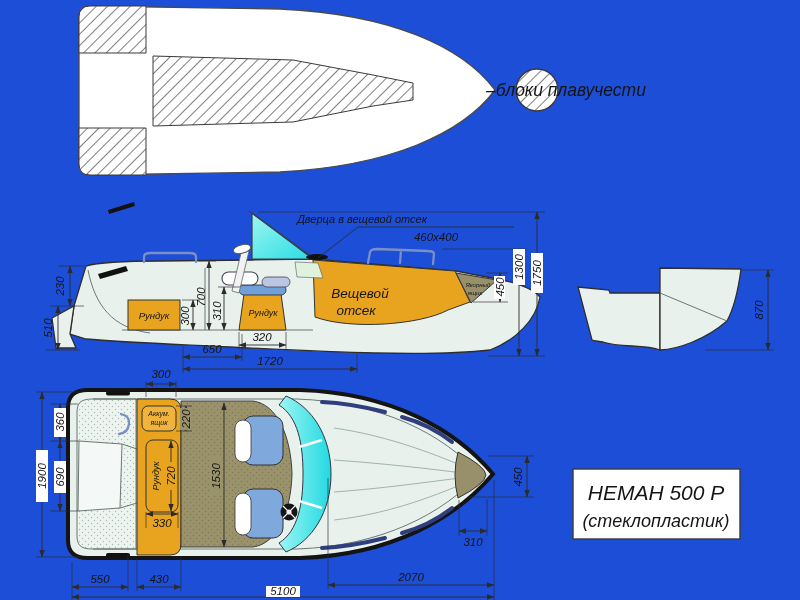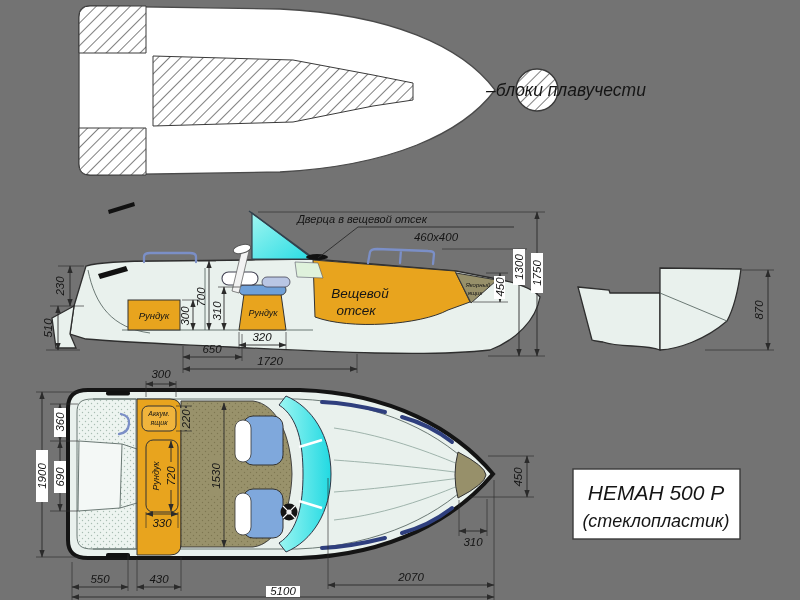--- a/index.html
+++ b/index.html
@@ -1,16 +1,16 @@
 <!DOCTYPE html>
 <html><head>
 <meta charset="utf-8">
 <style>
   html,body{margin:0;padding:0;background:#fff;}
-  .stage{position:relative;width:800px;height:600px;background:#737373;overflow:hidden;
+  .stage{position:relative;width:800px;height:600px;background:#1d4ed8;overflow:hidden;
          font-family:"Liberation Sans",sans-serif;}
   svg{display:block;}
   .outline{fill:#fff;stroke:#4a4a4a;stroke-width:1.3;}
   .hull{fill:#E9F1ED;stroke:#2e2e2e;stroke-width:1.3;}
   .hullthick{fill:#E9F1ED;stroke:#141414;stroke-width:4;}
   .inner{fill:none;stroke:#5c6b66;stroke-width:0.9;}
   .orangebox{fill:#E8A41E;stroke:#333;stroke-width:1;}
   .khakibox{fill:#97906A;stroke:#333;stroke-width:1;}
   .dim{stroke:#2b2b2b;stroke-width:0.9;fill:none;}
   .ext{stroke:#2b2b2b;stroke-width:0.65;fill:none;}

